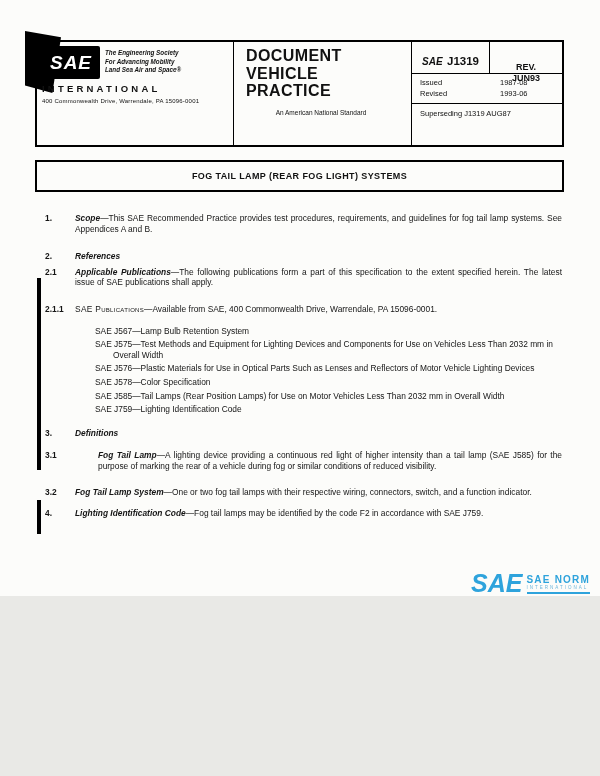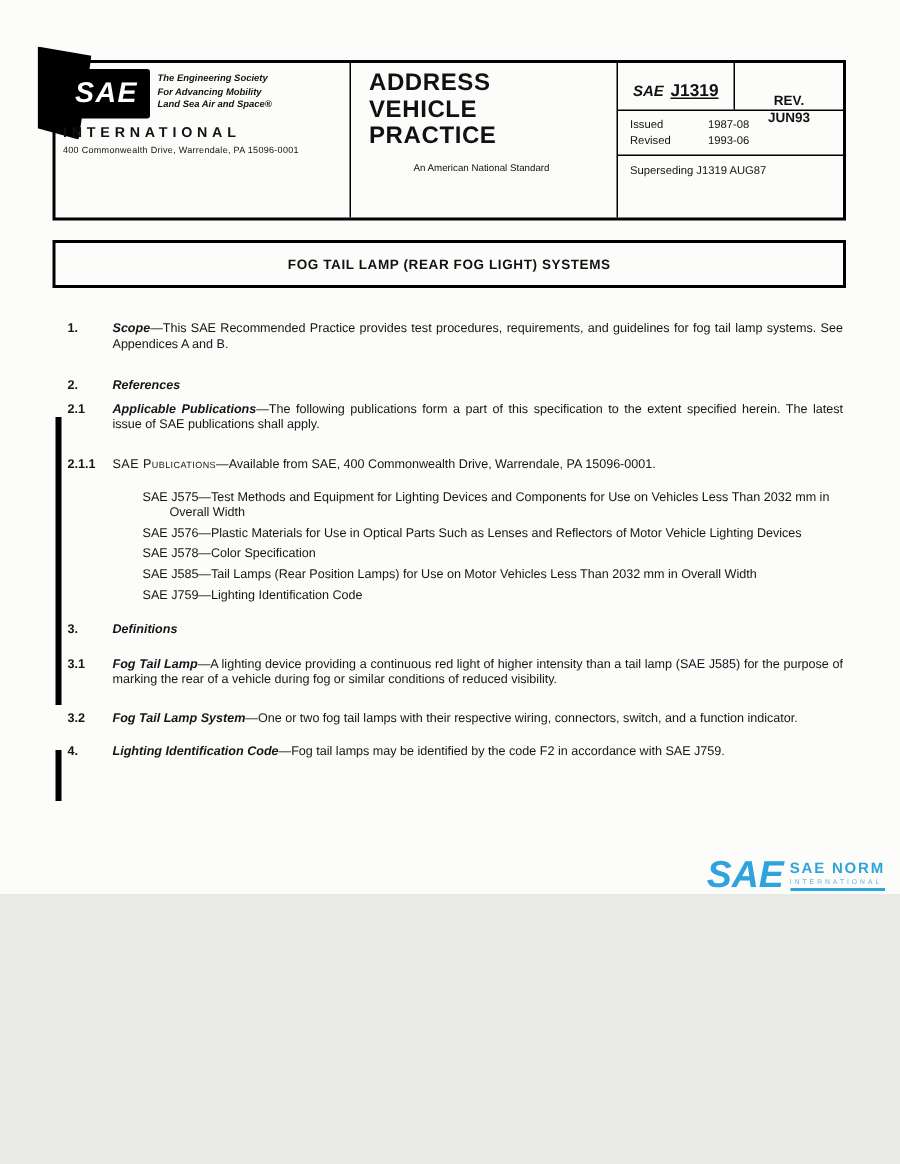--- a/index.html
+++ b/index.html
@@ -22,42 +22,42 @@
   .addr{font-size:6px;margin-top:4px;letter-spacing:0.2px;}
 
   .h-mid{position:absolute;left:197px;top:0;width:178px;height:100%;border-right:1.5px solid #000;box-sizing:border-box;padding:5px 0 0 12px;}
   .doc-type span{display:block;font-size:16px;font-weight:bold;line-height:17.5px;letter-spacing:0.4px;}
   .std-note{font-size:6.5px;margin-top:9px;text-align:center;width:150px;}
 
   .h-right{position:absolute;left:375px;top:0;right:0;height:100%;}
   .h-code-row{position:absolute;left:0;top:0;width:100%;height:32px;border-bottom:1.5px solid #000;box-sizing:border-box;}
   .h-code{position:absolute;left:0;top:0;width:78px;height:100%;border-right:1.5px solid #000;box-sizing:border-box;padding-top:9px;text-align:center;white-space:nowrap;}
   .code-sae{font-weight:bold;font-style:italic;font-size:10px;}
-  .code-num{font-weight:bold;font-size:11.5px;text-decoration:underline;}
+  .code-num{font-weight:bold;font-size:11.5px;}
   .h-rev{position:absolute;left:78px;top:0;right:0;height:100%;text-align:center;padding-top:20px;font-weight:bold;font-size:9px;line-height:11px;}
   .h-rev span{display:block;}
   .h-dates{position:absolute;left:0;top:32px;width:100%;height:30px;border-bottom:1.5px solid #000;box-sizing:border-box;font-size:7.5px;padding:4px 0 0 8px;}
-  .h-dates .row{display:flex;line-height:10.5px;}
+  .h-dates .row{display:flex;line-height:10.5px;gap:28px;}
   .h-dates .lbl{width:52px;}
   .h-super{position:absolute;left:0;top:62px;width:100%;font-size:7.5px;padding:5px 0 0 8px;box-sizing:border-box;}
 
   
   .title-bar{position:absolute;left:35px;top:160px;width:529px;height:32px;border:2px solid #000;box-sizing:border-box;
     display:flex;align-items:center;justify-content:center;font-weight:bold;font-size:9px;letter-spacing:0.4px;}
 
   
   .body-text{position:absolute;left:45px;top:213px;width:517px;font-size:8.4px;line-height:10.6px;text-align:justify;color:#151515;}
   .foreword{margin:0 0 16px 0;}
   .lead{font-weight:bold;font-style:italic;}
   .sec{display:flex;}
   .sec-num{width:30px;flex-shrink:0;font-weight:bold;}
   .sec-text{margin:0;flex:1;}
   .sec-title{font-weight:bold;font-style:italic;}
   .sec-title.sc{font-weight:normal;font-style:normal;font-variant:small-caps;letter-spacing:0.3px;}
-  .mb17{margin-bottom:17px;} .mb16{margin-bottom:16px;} .mb15{margin-bottom:15px;} .mb12{margin-bottom:12px;} .mb11{margin-bottom:11px;} .mb5{margin-bottom:5px;}
+  .mb17{margin-bottom:17px;} .mb16{margin-bottom:16px;} .mb15{margin-bottom:15px;gap:23px;} .mb12{margin-bottom:12px;} .mb11{margin-bottom:11px;} .mb5{margin-bottom:5px;}
   .pub-list{margin:0 0 13px 50px;}
   .pub{margin:0 0 3px 0;padding-left:18px;text-indent:-18px;text-align:left;}
 
   
   .change-bar{position:absolute;left:37px;width:4px;background:#000;}
   .bar-1{top:278px;height:192px;}
   .bar-2{top:500px;height:34px;}
 
   
   .footer{position:absolute;left:35px;top:655px;width:529px;font-size:6px;color:#222;}
@@ -89,21 +89,21 @@
           <span>For Advancing Mobility</span>
           <span>Land Sea Air and Space®</span>
         </div>
       </div>
       <div class="intl">INTERNATIONAL</div>
       <div class="addr">400 Commonwealth Drive, Warrendale, PA 15096-0001</div>
     </div>
 
     <div class="h-mid">
       <div class="doc-type">
-        <span>ADDRESS</span>
+        <span>DOCUMENT</span>
         <span>VEHICLE</span>
         <span>PRACTICE</span>
       </div>
       <div class="std-note">An American National Standard</div>
     </div>
 
     <div class="h-right">
       <div class="h-code-row">
         <div class="h-code">
           <span class="code-sae">SAE</span>
@@ -149,20 +149,21 @@
       <span class="sec-num">2.1</span>
       <p class="sec-text"><span class="sec-title">Applicable Publications</span><span>—The following publications form a part of this specification to the extent specified herein. The latest issue of SAE publications shall apply.</span></p>
     </div>
 
     <div class="sec mb11">
       <span class="sec-num">2.1.1</span>
       <p class="sec-text"><span class="sec-title sc">SAE Publications</span><span>—Available from SAE, 400 Commonwealth Drive, Warrendale, PA 15096-0001.</span></p>
     </div>
 
     <div class="pub-list">
+      <p class="pub">SAE J567—Lamp Bulb Retention System</p>
       <p class="pub">SAE J575—Test Methods and Equipment for Lighting Devices and Components for Use on Vehicles Less Than 2032 mm in Overall Width</p>
       <p class="pub">SAE J576—Plastic Materials for Use in Optical Parts Such as Lenses and Reflectors of Motor Vehicle Lighting Devices</p>
       <p class="pub">SAE J578—Color Specification</p>
       <p class="pub">SAE J585—Tail Lamps (Rear Position Lamps) for Use on Motor Vehicles Less Than 2032 mm in Overall Width</p>
       <p class="pub">SAE J759—Lighting Identification Code</p>
     </div>
 
     <div class="sec mb12">
       <span class="sec-num">3.</span>
       <p class="sec-text"><span class="sec-title">Definitions</span></p>

